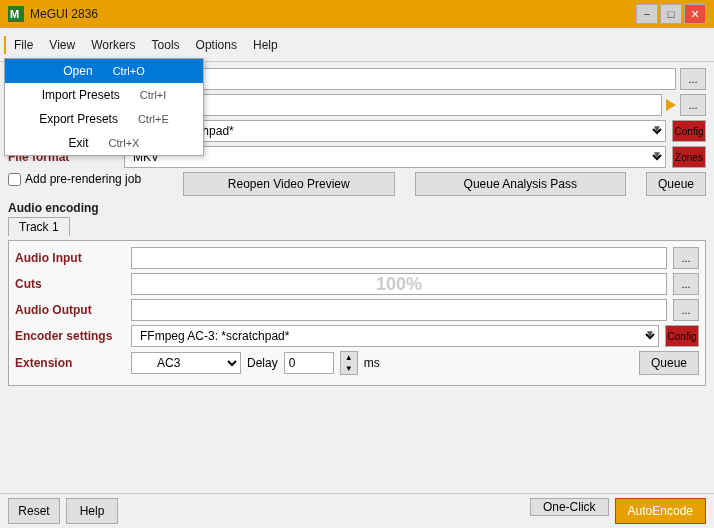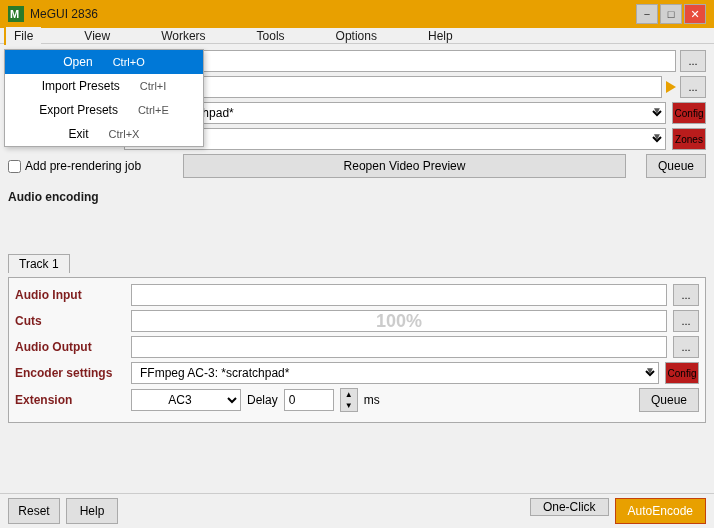--- a/index.html
+++ b/index.html
@@ -60,23 +60,22 @@
       color: #333;
     }
     .title-btn.close { background: #e74c3c; color: white; }
 
     
     .menu-bar {
       background: #f0f0f0;
       border-bottom: 1px solid #ccc;
       display: flex;
       align-items: center;
-      height: 16px;
+      height: 34px;
       padding: 0 4px;
-      gap: 35px;
     }
     .menu-item {
       padding: 2px 8px;
       cursor: pointer;
       font-size: 12px;
       color: #1a1a1a;
       position: relative;
     }
     .menu-item.file-active {
       background: #f0f0f0;
@@ -177,22 +176,22 @@
       height: 22px;
       background: #b91c1c;
       border: 1px solid #aaa;
       cursor: pointer;
       font-size: 10px;
     }
 
     
     .toolbar-row {
       display: flex;
-      align-items: center;
-      margin-bottom: 12px;
+      align-items: flex-start;
+      margin-bottom: 5px;
       gap: 20px;
     }
     .checkbox-label {
       display: flex;
       align-items: center;
       gap: 4px;
       font-size: 12px;
       width: 155px;
       flex-shrink: 0;
     }
@@ -230,21 +229,20 @@
       padding: 2px 10px;
       border: 1px solid #aaa;
       border-bottom: none;
       background: #e0e0e0;
       cursor: pointer;
       font-size: 12px;
     }
     .tab.active {
       background: #f0f0f0;
       font-weight: normal;
-      margin-top: 48px;
     }
 
     
     .audio-section {
       border: 1px solid #aaa;
       padding: 6px;
       background: #f8f8f8;
       margin-bottom: 4px;
     }
     .cuts-input-wrapper {
@@ -279,22 +277,21 @@
     .ext-select-wrap {
       width: 110px;
       position: relative;
     }
     .ext-select-wrap select {
       width: 100%;
       height: 22px;
       border: 1px solid #aaa;
       background: white;
       font-size: 12px;
-      padding: 0 0;
-      text-align: center;
+      padding: 0 21px;
     }
     .delay-label {
       font-size: 12px;
     }
     .delay-input {
       width: 50px;
       height: 22px;
       border: 1px solid #aaa;
       background: white;
       padding: 2px 4px;
@@ -485,20 +482,21 @@
     </div>
     <button class="config-btn">Zones</button>
   </div>
 
   <div class="toolbar-row">
     <label class="checkbox-label">
       <input type="checkbox" style="">
       <span>Add pre-rendering job</span>
     </label>
     <button class="big-btn" style="flex:1">Reopen Video Preview</button>
+    <button class="big-btn" style="flex:1">Queue Analysis Pass</button>
     <button class="queue-btn">Queue</button>
   </div>
 
   <div class="section-header">Audio encoding</div>
 
   <div class="tab-strip">
     <div class="tab active">
       <span>Track 1</span>
     </div>
   </div>

